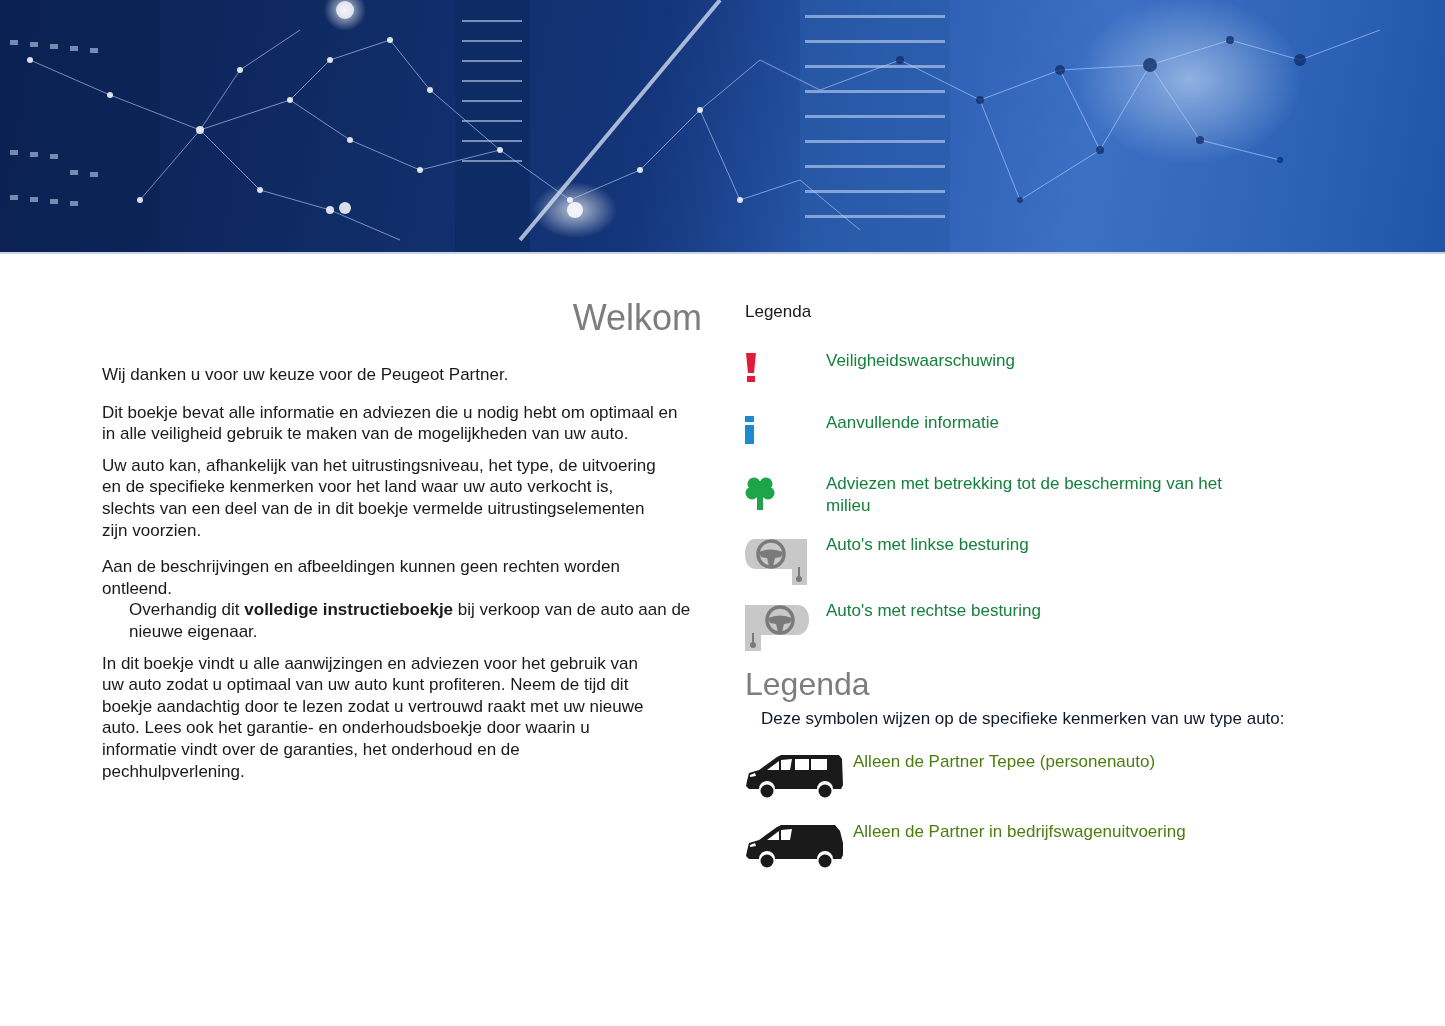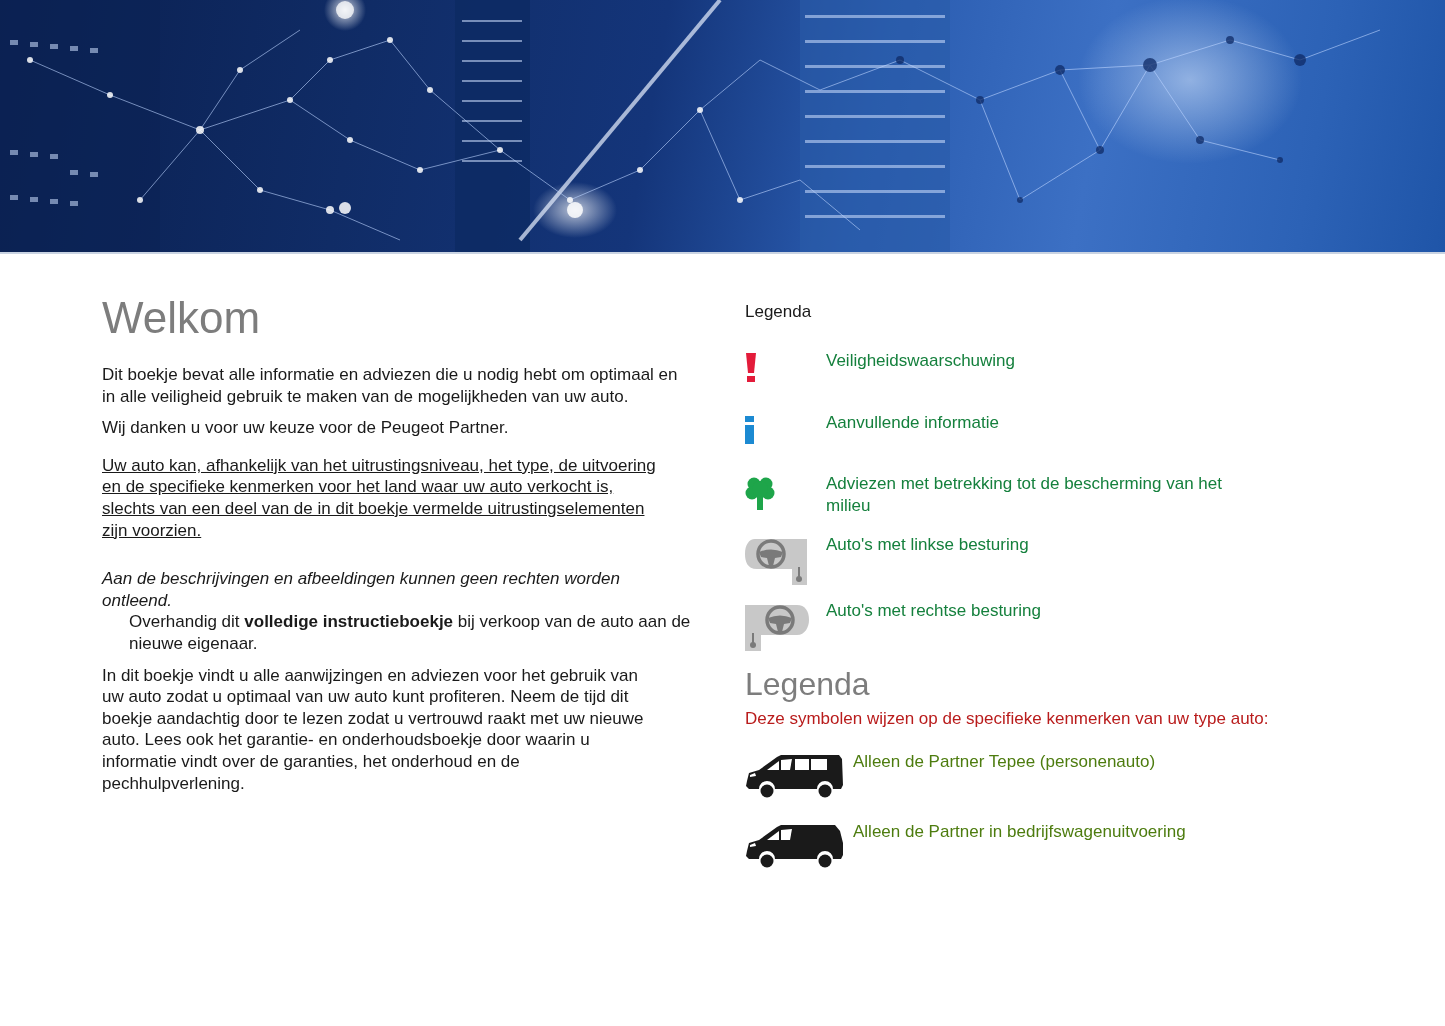--- a/index.html
+++ b/index.html
@@ -12,32 +12,32 @@
         radial-gradient(ellipse 160px 120px at 1190px 80px, rgba(220,235,255,0.55), rgba(220,235,255,0) 70%),
         radial-gradient(ellipse 60px 40px at 575px 210px, rgba(255,255,255,0.7), rgba(255,255,255,0) 70%),
         radial-gradient(ellipse 30px 30px at 345px 10px, rgba(255,255,255,0.8), rgba(255,255,255,0) 70%),
         linear-gradient(100deg, #0a1f4f 0%, #102c66 25%, #14357a 45%, #2a5cb0 60%, #3c70c4 75%, #2c62b6 90%, #1f55a8 100%);
       overflow: hidden;
     }
     .banner svg { position: absolute; left: 0; top: 0; }
     .banner-bottom { position: absolute; left: 0; top: 252px; width: 1445px; height: 2px; background: #c9d3e2; }
 
     .col-left { position: absolute; left: 102px; top: 296px; width: 600px; }
-    .title-welkom { font-size: 44px; color: #7d7d7d; font-weight: normal; line-height: 44px; margin-bottom: 24px; }
+    .title-welkom { font-size: 36px; color: #7d7d7d; font-weight: normal; line-height: 44px; margin-bottom: 24px; text-align: right; }
     .para { font-size: 17px; line-height: 21.6px; color: #1a1a1a; margin-bottom: 10px; }
     .para b { font-weight: bold; }
 
     .col-right { position: absolute; left: 745px; top: 300px; width: 640px; }
     .legend-small-title { font-size: 17px; line-height: 24px; color: #1a1a1a; }
     .legend-row { position: absolute; left: 0; width: 640px; }
     .legend-icon { position: absolute; left: 0; top: 0; }
     .legend-text { position: absolute; left: 81px; top: 0; font-size: 17px; line-height: 21.6px; color: #15803d; width: 400px; }
 
     .legend-big-title { position: absolute; left: 0; top: 364px; font-size: 32px; color: #7d7d7d; line-height: 40px; }
-    .legend-sub { position: absolute; left: 0; top: 408px; font-size: 17px; line-height: 22px; color: #b91c1c; white-space: nowrap; }
+    .legend-sub { position: absolute; left: 16px; top: 408px; font-size: 17px; line-height: 22px; color: #0f172a; white-space: nowrap; }
     .car-row { position: absolute; left: 0; width: 640px; }
     .car-icon { position: absolute; left: 0; top: 0; }
     .car-text { position: absolute; left: 108px; top: 0; font-size: 17px; line-height: 22px; color: #4d7c0f; white-space: nowrap; }
   </style>
 </head>
 <body>
 
 <div class="banner">
   <svg width="1445" height="252" viewBox="0 0 1445 252">
 
@@ -125,24 +125,24 @@
         <circle cx="1020" cy="200" r="3"></circle>
         <circle cx="900" cy="60" r="4"></circle>
         <circle cx="1280" cy="160" r="3"></circle>
     </g>
   </svg>
 </div>
 <div class="banner-bottom"></div>
 
 <div class="col-left">
   <h1 class="title-welkom">Welkom</h1>
+  <p class="para" style="margin-bottom:16px; width:580px;">Wij danken u voor uw keuze voor de Peugeot Partner.</p>
   <p class="para" style="width:590px;">Dit boekje bevat alle informatie en adviezen die u nodig hebt om optimaal en in alle veiligheid gebruik te maken van de mogelijkheden van uw auto.</p>
-  <p class="para" style="margin-bottom:16px; width:580px;">Wij danken u voor uw keuze voor de Peugeot Partner.</p>
-  <p class="para" style="margin-bottom:27px; width:560px;text-decoration:underline;">Uw auto kan, afhankelijk van het uitrustingsniveau, het type, de uitvoering en de specifieke kenmerken voor het land waar uw auto verkocht is, slechts van een deel van de in dit boekje vermelde uitrustingselementen zijn voorzien.</p>
-  <p class="para" style="margin-bottom:0; width:575px;font-style:italic;">Aan de beschrijvingen en afbeeldingen kunnen geen rechten worden ontleend.</p>
+  <p class="para" style="margin-bottom:15px; width:560px;">Uw auto kan, afhankelijk van het uitrustingsniveau, het type, de uitvoering en de specifieke kenmerken voor het land waar uw auto verkocht is, slechts van een deel van de in dit boekje vermelde uitrustingselementen zijn voorzien.</p>
+  <p class="para" style="margin-bottom:0; width:575px;">Aan de beschrijvingen en afbeeldingen kunnen geen rechten worden ontleend.</p>
   <p class="para" style="width:590px;margin-left:27px;">
     <span>Overhandig dit </span><b>volledige instructieboekje</b><span> bij verkoop van de auto aan de nieuwe eigenaar.</span>
   </p>
   <p class="para" style="width:555px;">In dit boekje vindt u alle aanwijzingen en adviezen voor het gebruik van uw auto zodat u optimaal van uw auto kunt profiteren. Neem de tijd dit boekje aandachtig door te lezen zodat u vertrouwd raakt met uw nieuwe auto. Lees ook het garantie- en onderhoudsboekje door waarin u informatie vindt over de garanties, het onderhoud en de pechhulpverlening.</p>
 </div>
 
 <div class="col-right">
   <div class="legend-small-title">Legenda</div>
 
   <div class="legend-row" style="top:50px;">

